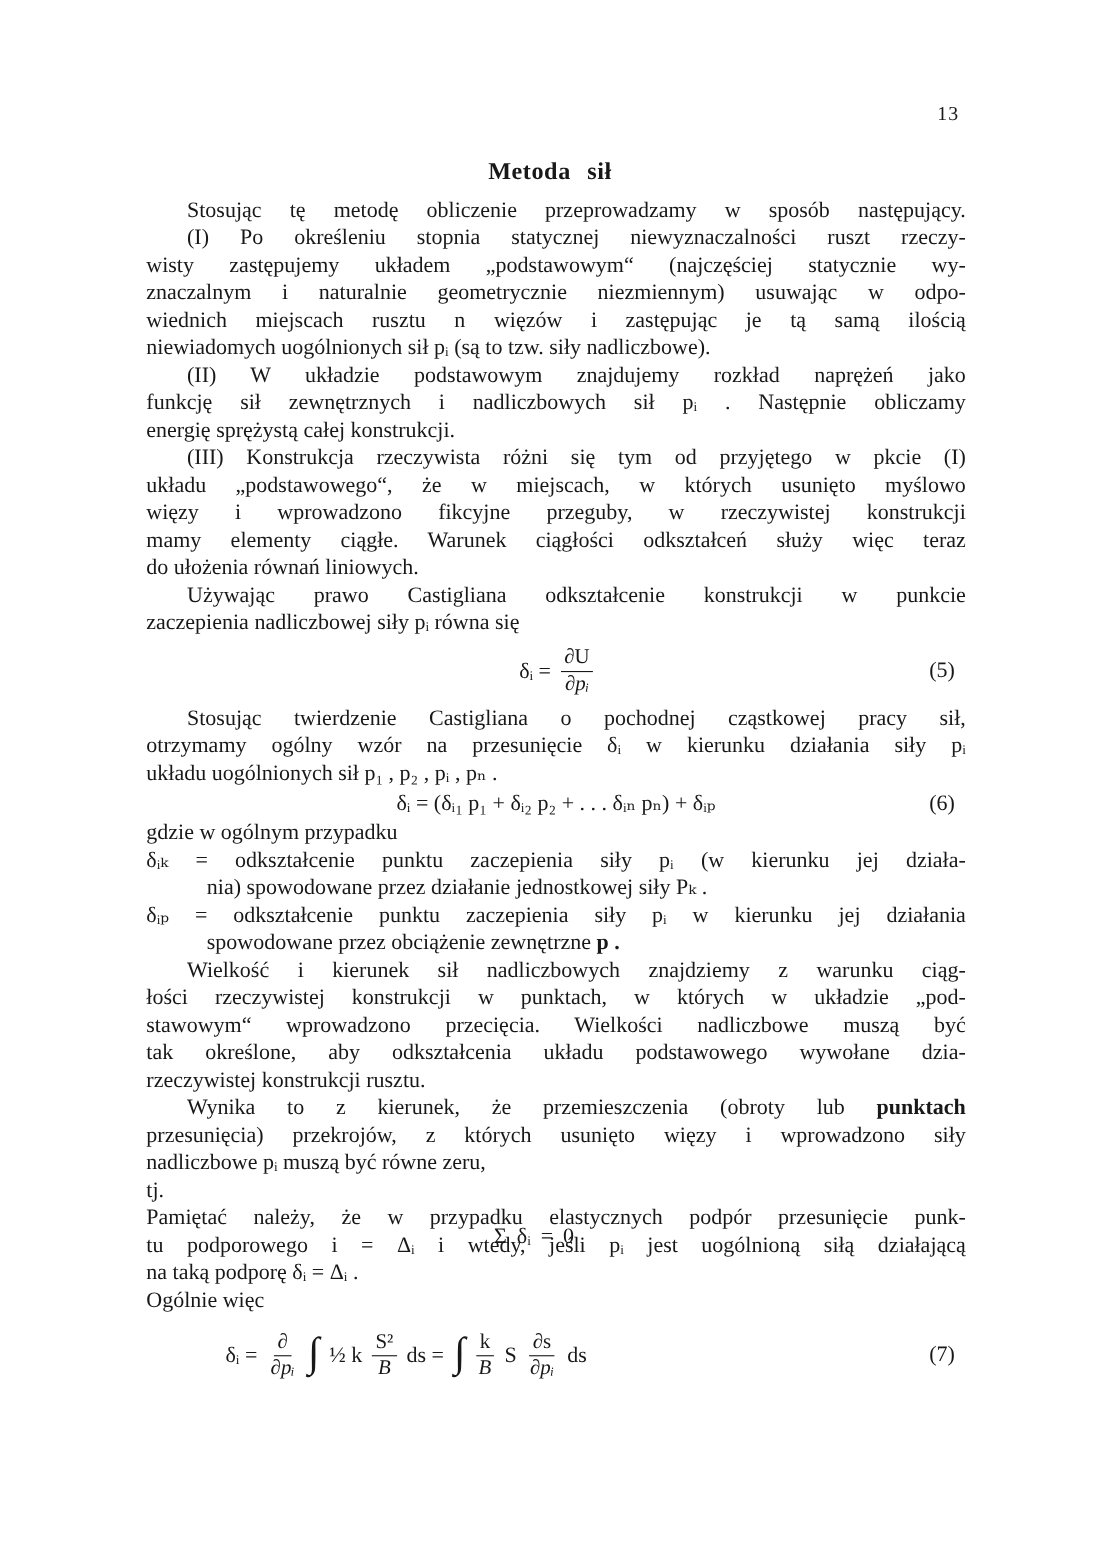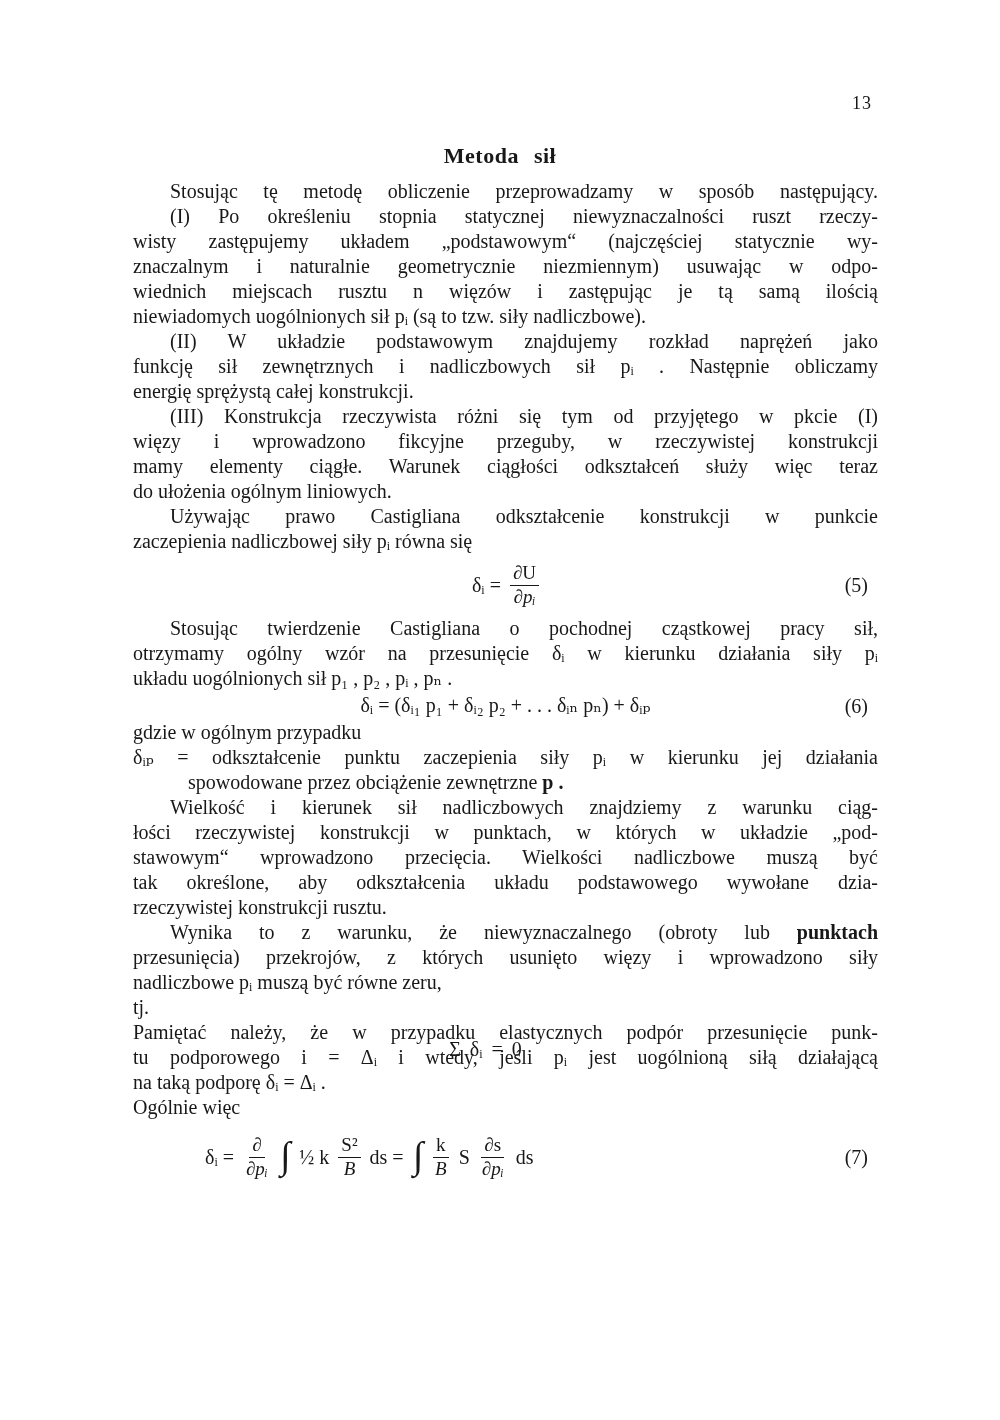--- a/index.html
+++ b/index.html
@@ -52,23 +52,24 @@
   </div>
 
   <div>
     <div class="line indent just">(II) W układzie podstawowym znajdujemy rozkład naprężeń jako</div>
     <div class="line just">funkcję sił zewnętrznych i nadliczbowych sił pᵢ . Następnie obliczamy</div>
     <div class="line">energię sprężystą całej konstrukcji.</div>
   </div>
 
   <div>
     <div class="line indent just">(III) Konstrukcja rzeczywista różni się tym od przyjętego w pkcie (I)</div>
+    <div class="line just">układu „podstawowego“, że w miejscach, w których usunięto myślowo</div>
     <div class="line just">więzy i wprowadzono fikcyjne przeguby, w rzeczywistej konstrukcji</div>
     <div class="line just">mamy elementy ciągłe. Warunek ciągłości odkształceń służy więc teraz</div>
-    <div class="line">do ułożenia ogólnym liniowych.</div>
+    <div class="line">do ułożenia równań liniowych.</div>
   </div>
 
   <div>
     <div class="line indent just">Używając prawo Castigliana odkształcenie konstrukcji w punkcie</div>
     <div class="line">zaczepienia nadliczbowej siły pᵢ równa się</div>
   </div>
 
   <div class="formula-row f5row">
     <span class="f-main">
       <span>δᵢ =</span>
@@ -88,40 +89,44 @@
 
   <div class="formula-row f6row">
     <span class="f-main">δᵢ = (δᵢ₁ p₁ + δᵢ₂ p₂ +  . . .  δᵢₙ pₙ) + δᵢₚ</span>
     <span class="f-tag">(6)</span>
   </div>
 
   <div>
     <div class="line">gdzie w ogólnym przypadku</div>
   </div>
 
+  <div>
+    <div class="line just">δᵢₖ = odkształcenie punktu zaczepienia siły pᵢ (w kierunku jej działa-</div>
+    <div class="line hang">nia) spowodowane przez działanie jednostkowej siły Pₖ .</div>
+  </div>
 
   <div>
     <div class="line just">δᵢₚ = odkształcenie punktu zaczepienia siły pᵢ w kierunku jej działania</div>
     <div class="line hang">
       <span>spowodowane przez obciążenie zewnętrzne</span>
       <span class="b">p .</span>
     </div>
   </div>
 
   <div>
     <div class="line indent just">Wielkość i kierunek sił nadliczbowych znajdziemy z warunku ciąg-</div>
     <div class="line just">łości rzeczywistej konstrukcji w punktach, w których w układzie „pod-</div>
     <div class="line just">stawowym“ wprowadzono przecięcia. Wielkości nadliczbowe muszą być</div>
     <div class="line just">tak określone, aby odkształcenia układu podstawowego wywołane dzia-</div>
     <div class="line">rzeczywistej konstrukcji rusztu.</div>
   </div>
 
   <div>
     <div class="line indent just">
-      <span>Wynika to z warunku, że niewyznaczalnego (obroty lub</span>
+      <span>Wynika to z kierunek, że przemieszczenia (obroty lub</span>
       <span class="b">punktach</span>
     </div>
     <div class="line just">przesunięcia) przekrojów, z których usunięto więzy i wprowadzono siły</div>
     <div class="line">nadliczbowe pᵢ muszą być równe zeru,</div>
   </div>
 
   <div class="line tjrow">
     <span>tj.</span>
     <span class="tjf">Σ δᵢ = 0</span>
   </div>

